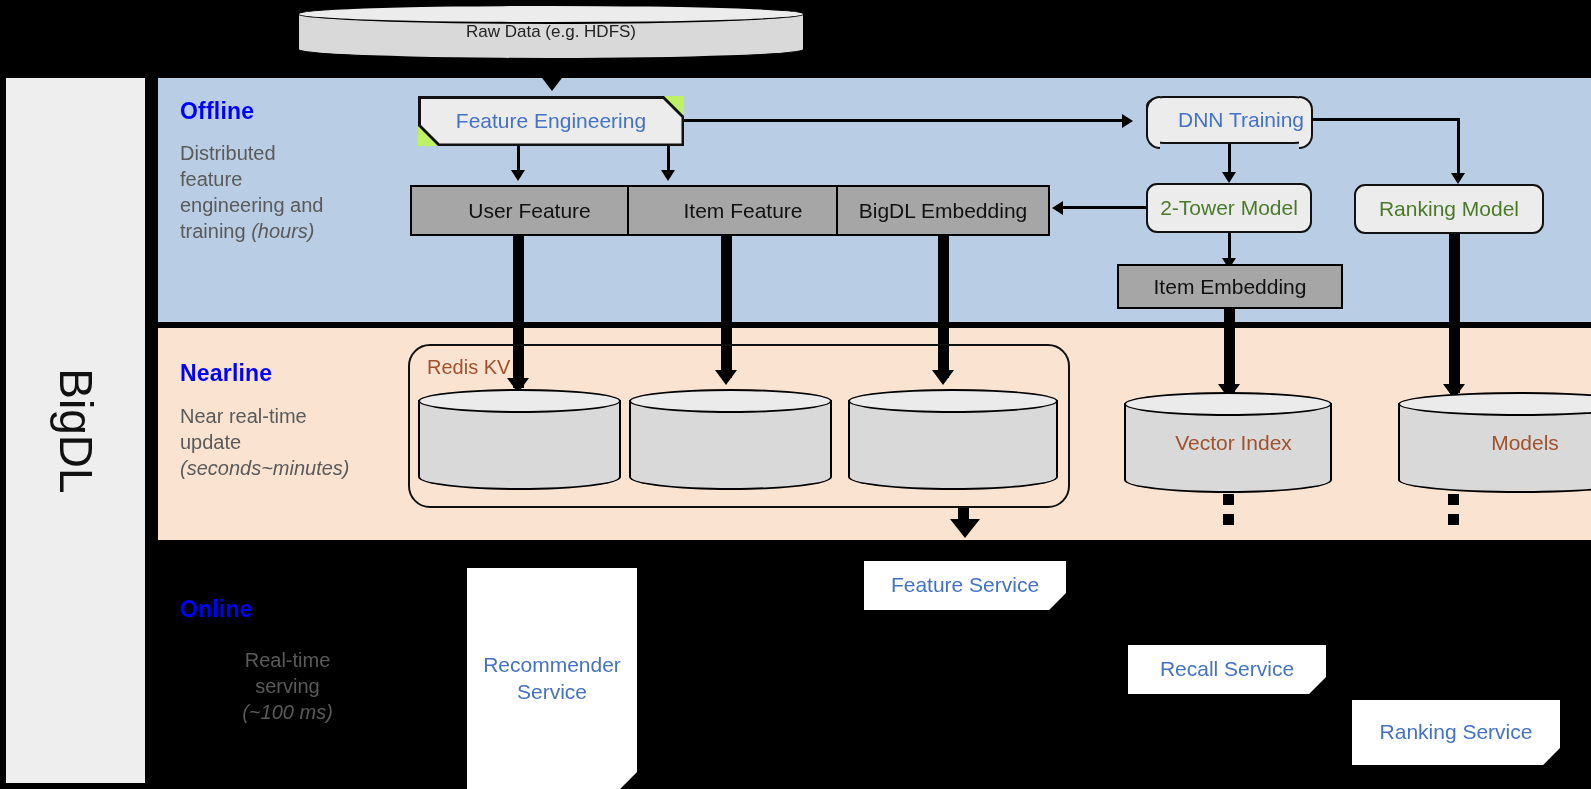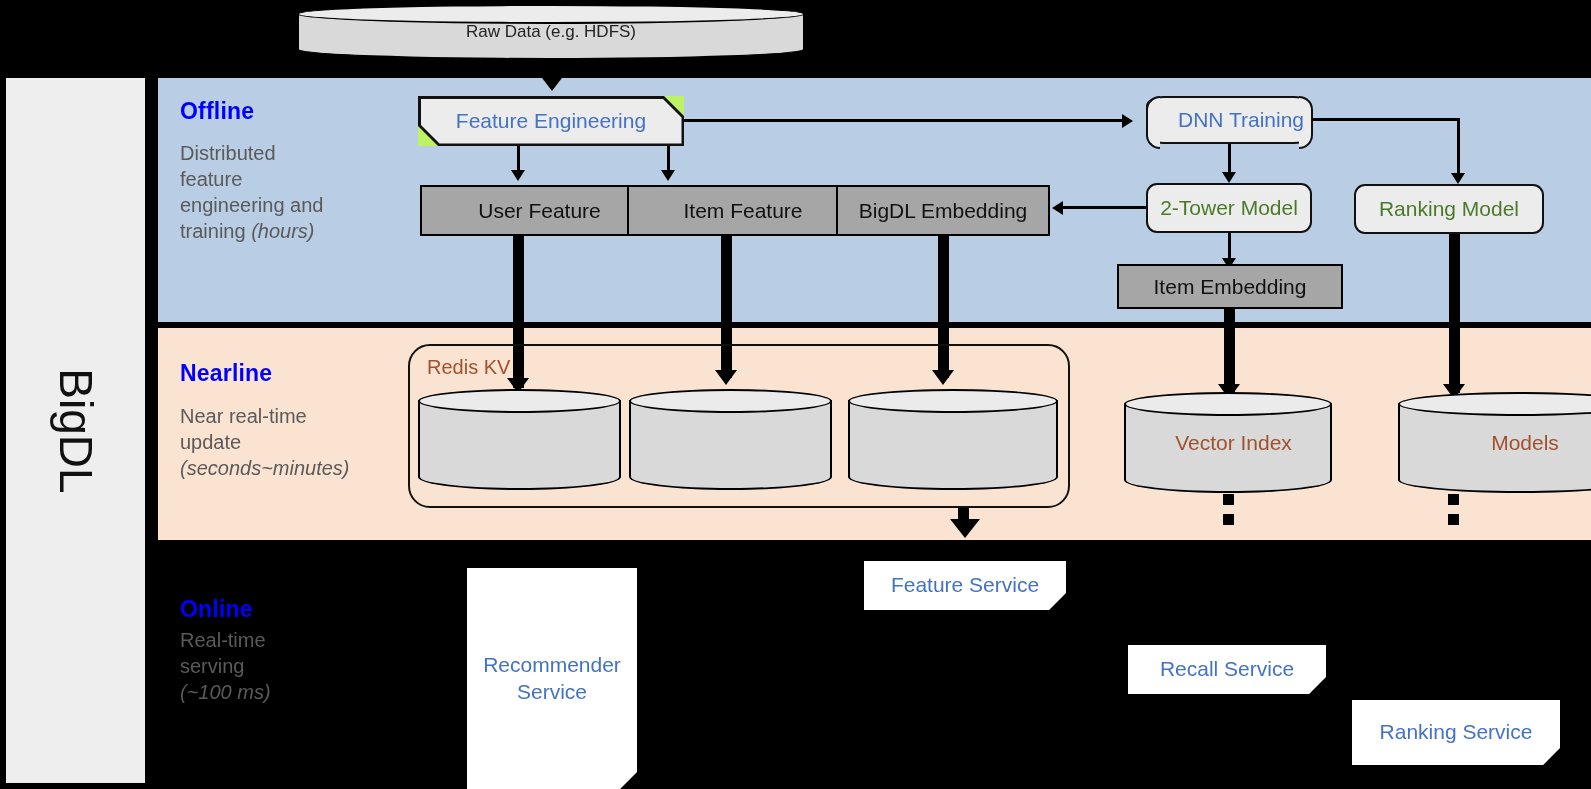--- a/index.html
+++ b/index.html
@@ -196,21 +196,21 @@
     <div class="band-title" style="top:32px;">Nearline</div>
     <div class="band-sub" style="top:75px;">
       <span>Near real-time</span><br>
       <span>update</span><br>
       <i>(seconds~minutes)</i>
     </div>
   </div>
 
   <div class="band online">
     <div class="band-title" style="top:50px;">Online</div>
-    <div class="band-sub" style="top:81px;">
+    <div class="band-sub" style="top:101px;text-align:center;">
       <span>Real-time</span><br>
       <span>serving</span><br>
       <i>(~100 ms)</i>
     </div>
   </div>
 
   <div class="cyl-flat" style="left:297px; top:4px; width:508px; height:56px;">
     <div class="body"></div>
     <div class="top"></div>
     <div class="txt">Raw Data (e.g. HDFS)</div>
@@ -240,21 +240,21 @@
     <span>DNN Training</span>
   </div>
 
   <div class="ln" style="left:1228px; top:144px; width:2.5px; height:30px;"></div>
   <div class="arw-d" style="left:1222px; top:172px;"></div>
 
   <div class="ln" style="left:1312px; top:118px; width:147px; height:2.5px;"></div>
   <div class="ln" style="left:1457px; top:118px; width:2.5px; height:58px;"></div>
   <div class="arw-d" style="left:1451px; top:173px;"></div>
 
-  <div class="node box-gray" style="left:420px; top:185px; width:239px; height:51px;">
+  <div class="node box-gray" style="left:410px; top:185px; width:239px; height:51px;">
     <span>User Feature</span>
   </div>
   <div class="node box-gray" style="left:627px; top:185px; width:232px; height:51px;">
     <span>Item Feature</span>
   </div>
   <div class="node box-gray" style="left:836px; top:185px; width:214px; height:51px;">
     <span>BigDL Embedding</span>
   </div>
 
   <div class="ln" style="left:1063px; top:206px; width:98px; height:2.5px;"></div>

